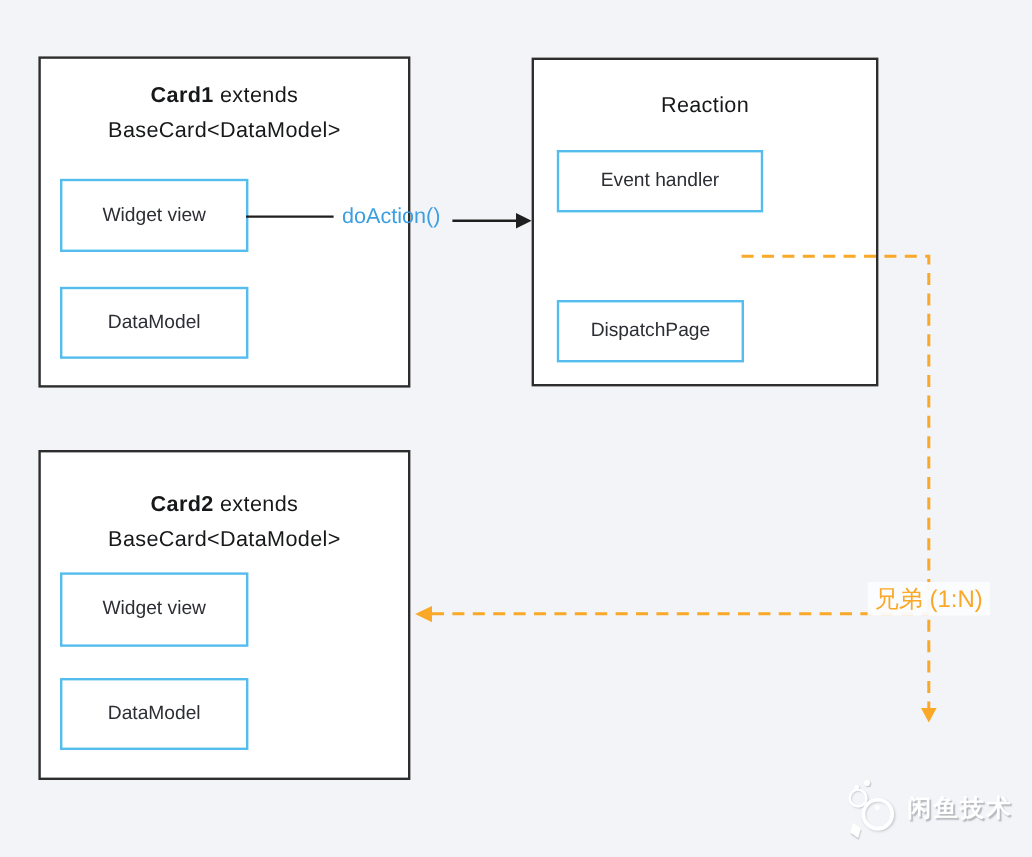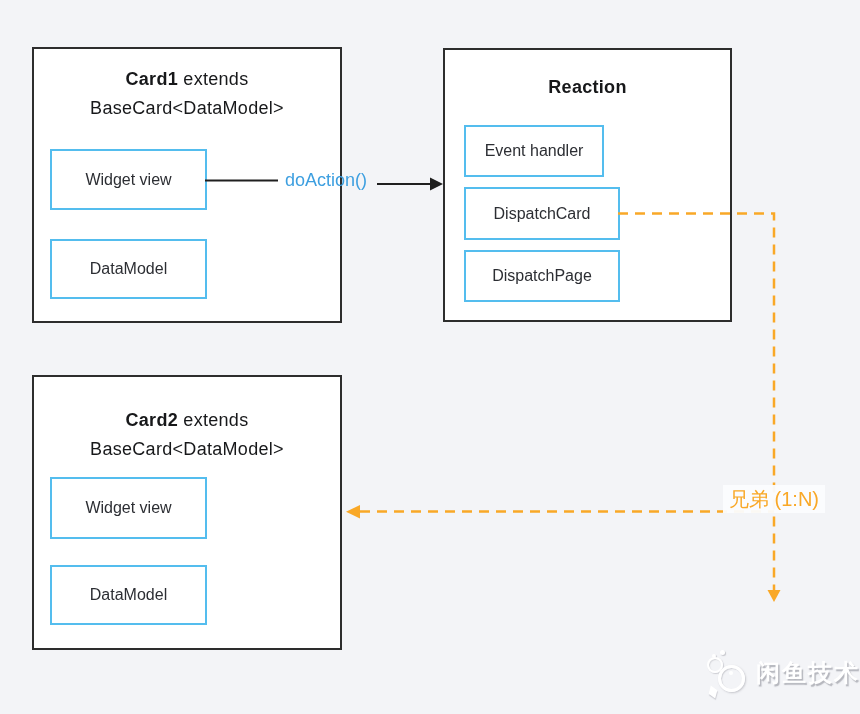--- a/index.html
+++ b/index.html
@@ -21,21 +21,21 @@
   .card{
     position:absolute;background:#ffffff;border:2px solid var(--card-border);
   }
   .card-title{
     text-align:center;color:var(--text-dark);font-size:18px;line-height:29px;
     letter-spacing:0.3px;
   }
   .card-title .t-bold{font-weight:bold;}
   #card1 .card-title{margin-top:16px;}
   #card2 .card-title{margin-top:29px;}
-  #reaction .card-title{margin-top:23px;font-weight:bold;}
+  #reaction .card-title{margin-top:23px;font-weight:normal;}
   .subbox{
     position:absolute;background:#ffffff;border:2px solid var(--item-border);
     display:flex;align-items:center;justify-content:center;
     font-size:16px;color:var(--text-item);white-space:nowrap;
   }
   svg.overlay{
     position:absolute;left:0;top:0;width:860px;height:714px;
     z-index:5;pointer-events:none;
   }
   .edge-label{position:absolute;z-index:6;display:flex;align-items:center;justify-content:center;}
@@ -57,42 +57,41 @@
   .wm-dot1{left:10px;top:6px;width:4px;height:4px;background:#fff;box-shadow:1px 1px 1px rgba(130,130,140,0.4);}
   .wm-dot2{left:18px;top:2px;width:5px;height:5px;background:#fff;box-shadow:1px 1px 1px rgba(130,130,140,0.4);}
   .wm-small{left:5px;top:9px;width:16px;height:16px;border:2px solid #fff;box-shadow:1px 1px 1px rgba(130,130,140,0.35),inset 1px 1px 1px rgba(130,130,140,0.25);}
   .wm-big{left:16px;top:17px;width:27px;height:27px;border:3px solid #fff;box-shadow:1px 1px 2px rgba(130,130,140,0.4),inset 1px 1px 1px rgba(130,130,140,0.3);}
   .wm-eye{left:27px;top:23px;width:4px;height:4px;background:#fff;}
   .wm-tail{
     position:absolute;left:7px;top:40px;width:8px;height:8px;background:#fff;
     transform:rotate(35deg) skewX(20deg);box-shadow:1px 1px 1px rgba(130,130,140,0.35);
   }
   .wm-text{
-    margin-left:2px;color:#ffffff;font-size:24px;font-weight:bold;letter-spacing:2px;
+    margin-left:2px;color:#ffffff;font-size:20px;font-weight:bold;letter-spacing:2px;
     text-shadow:1.5px 1.5px 1px rgba(120,122,132,0.5);white-space:nowrap;
   }
 </style>
 </head>
 <body>
 
 <div class="stage">
 
   <div class="card" id="card1" style="left:32px;top:47px;width:310px;height:276px;">
     <div class="card-title">
       <div><span class="t-bold">Card1</span><span> extends</span></div>
       <div>BaseCard&lt;DataModel&gt;</div>
     </div>
     <div class="subbox" style="left:16px;top:100px;width:157px;height:61px;">Widget view</div>
     <div class="subbox" style="left:16px;top:190px;width:157px;height:60px;">DataModel</div>
   </div>
 
   <div class="card" id="reaction" style="left:443px;top:48px;width:289px;height:274px;">
     <div class="card-title">Reaction</div>
-    <div class="subbox" style="left:19px;top:75px;width:140px;height:52px;">Event handler</div>
-    <div class="subbox" style="left:19px;top:137px;width:156px;height:53px;">DispatchCard</div>
+    <div class="subbox" style="left:19px;top:75px;width:172px;height:52px;">Event handler</div>
     <div class="subbox" style="left:19px;top:200px;width:156px;height:52px;">DispatchPage</div>
   </div>
 
   <div class="card" id="card2" style="left:32px;top:375px;width:310px;height:275px;">
     <div class="card-title">
       <div><span class="t-bold">Card2</span><span> extends</span></div>
       <div>BaseCard&lt;DataModel&gt;</div>
     </div>
     <div class="subbox" style="left:16px;top:100px;width:157px;height:62px;">Widget view</div>
     <div class="subbox" style="left:16px;top:188px;width:157px;height:60px;">DataModel</div>

